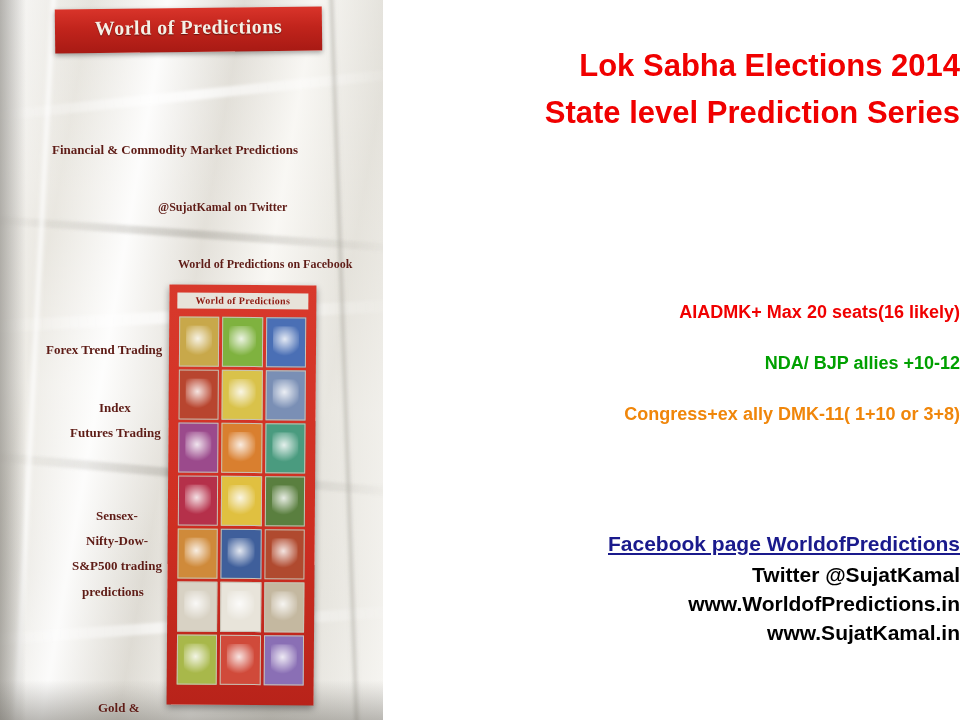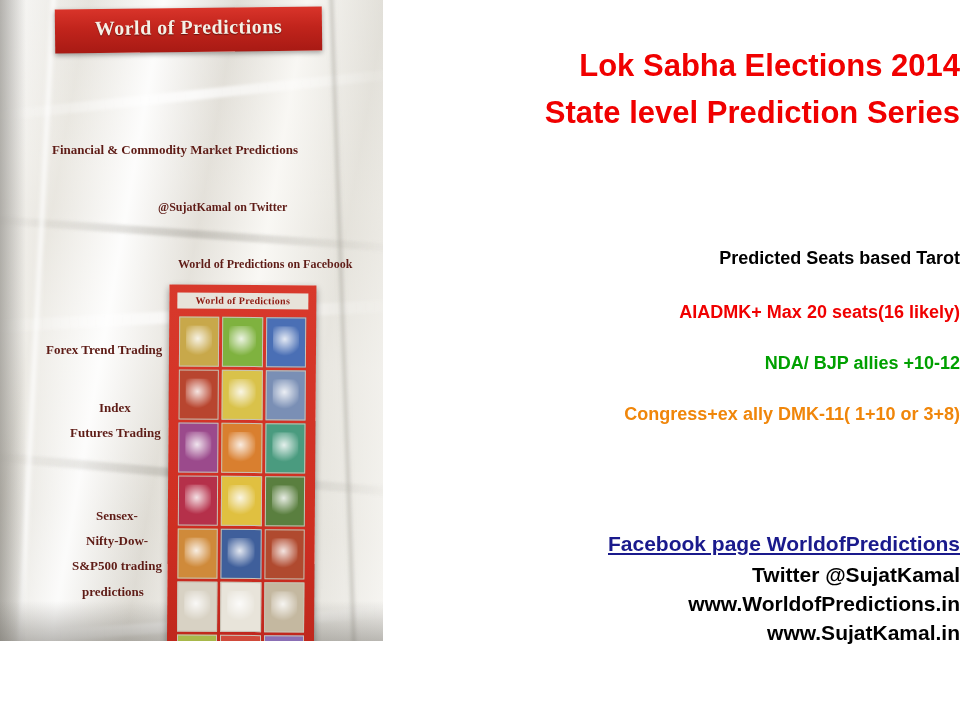--- a/index.html
+++ b/index.html
@@ -15,21 +15,21 @@
     overflow: hidden;
     font-family: "Liberation Sans", sans-serif;
   }
 
   
   #photo-panel {
     position: absolute;
     left: 0;
     top: 0;
     width: 383px;
-    height: 641px;
+    height: 720px;
     overflow: hidden;
     background: #ec4899;
   }
   
   .sheet {
     position: absolute;
     inset: 0;
     background:
       linear-gradient(100deg, rgba(255,255,255,0.85) 0%, rgba(236,234,228,0.5) 18%, rgba(255,255,255,0.9) 33%, rgba(225,222,215,0.55) 48%, rgba(252,251,248,0.85) 62%, rgba(228,226,219,0.6) 78%, rgba(250,249,246,0.9) 100%),
       linear-gradient(8deg, rgba(205,202,194,0.55) 0%, rgba(255,255,255,0.0) 30%, rgba(255,255,255,0.0) 70%, rgba(198,195,187,0.5) 100%),
@@ -282,21 +282,20 @@
         <div class="card" style="background:#8a6fb5"></div>
       </div>
     </div>
   </div>
 
   <div id="text-panel">
     <div class="ln" id="title-1">Lok Sabha Elections 2014</div>
     <div class="ln" id="title-2">State level Prediction Series</div>
 
 
-    <div class="ln" id="predicted-label">Predicted Seats based Tarot</div>
 
     <div class="ln" id="row-aiadmk">AIADMK+ Max 20  seats(16 likely)</div>
     <div class="ln" id="row-nda">NDA/ BJP allies +10-12</div>
     <div class="ln" id="row-congress">Congress+ex ally DMK-11( 1+10 or 3+8)</div>
 
     <div class="ln" id="fb-link">Facebook page WorldofPredictions</div>
     <div class="ln" id="twitter-line">Twitter @SujatKamal</div>
     <div class="ln" id="site-1">www.WorldofPredictions.in</div>
     <div class="ln" id="site-2">www.SujatKamal.in</div>
   </div>

